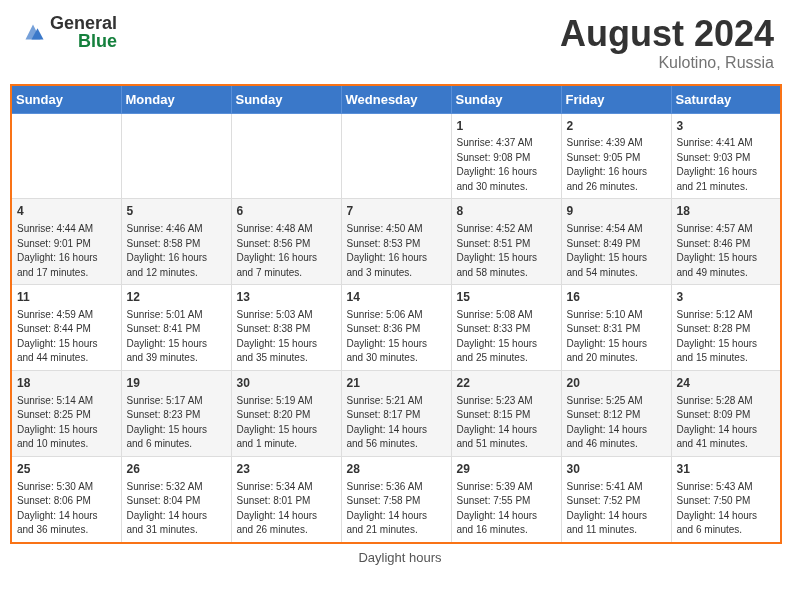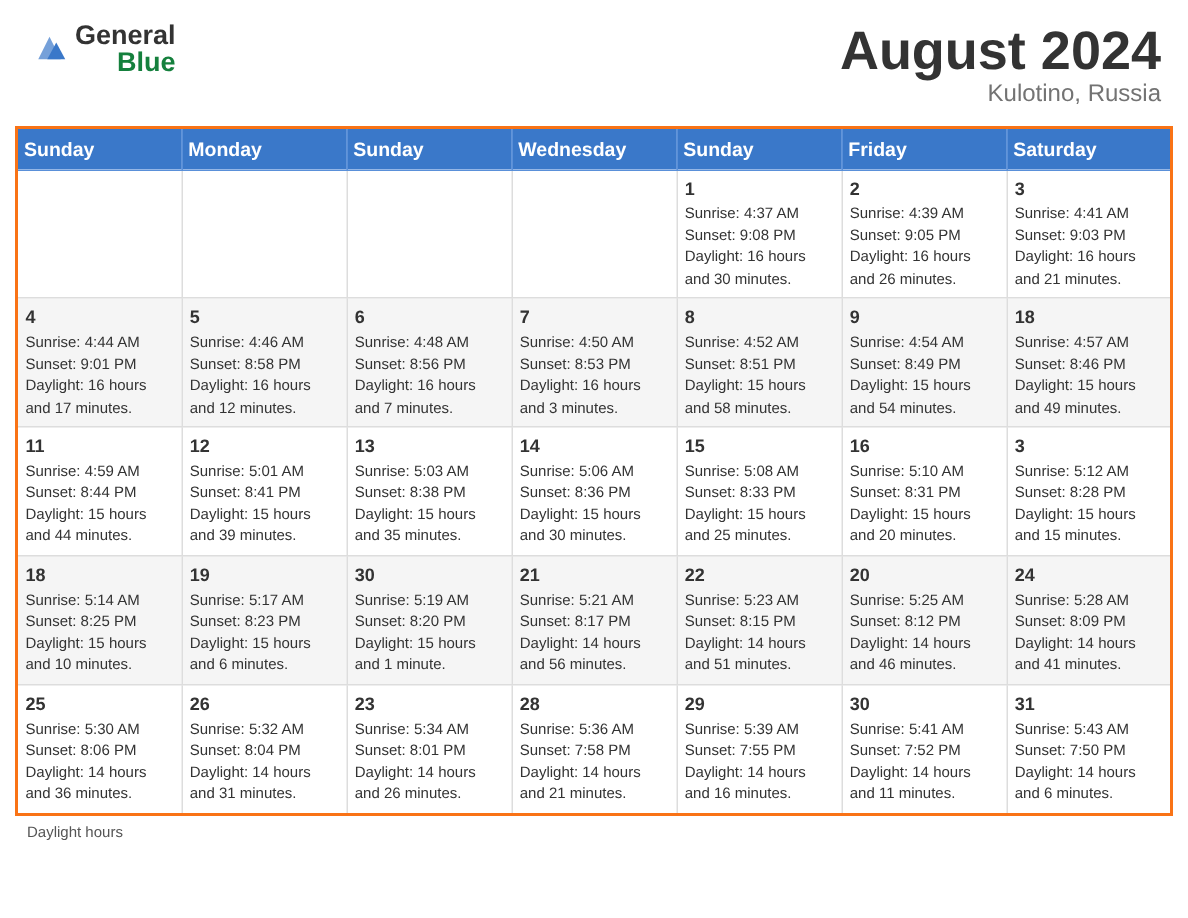--- a/index.html
+++ b/index.html
@@ -90,23 +90,24 @@
       font-weight: bold;
       display: block;
       margin-bottom: 2px;
     }
     .day-info {
       font-size: 10px;
       line-height: 1.45;
     }
     .daylight-label {
       display: block;
-      font-size: 10px;
+      font-size: 13px;
       color: #555;
       margin-top: 4px;
+      text-align: center;
     }
     .empty-cell {
       background: #fff !important;
     }
   </style>
 </head>
 <body>
 
 <div class="header">
   <div class="logo">

